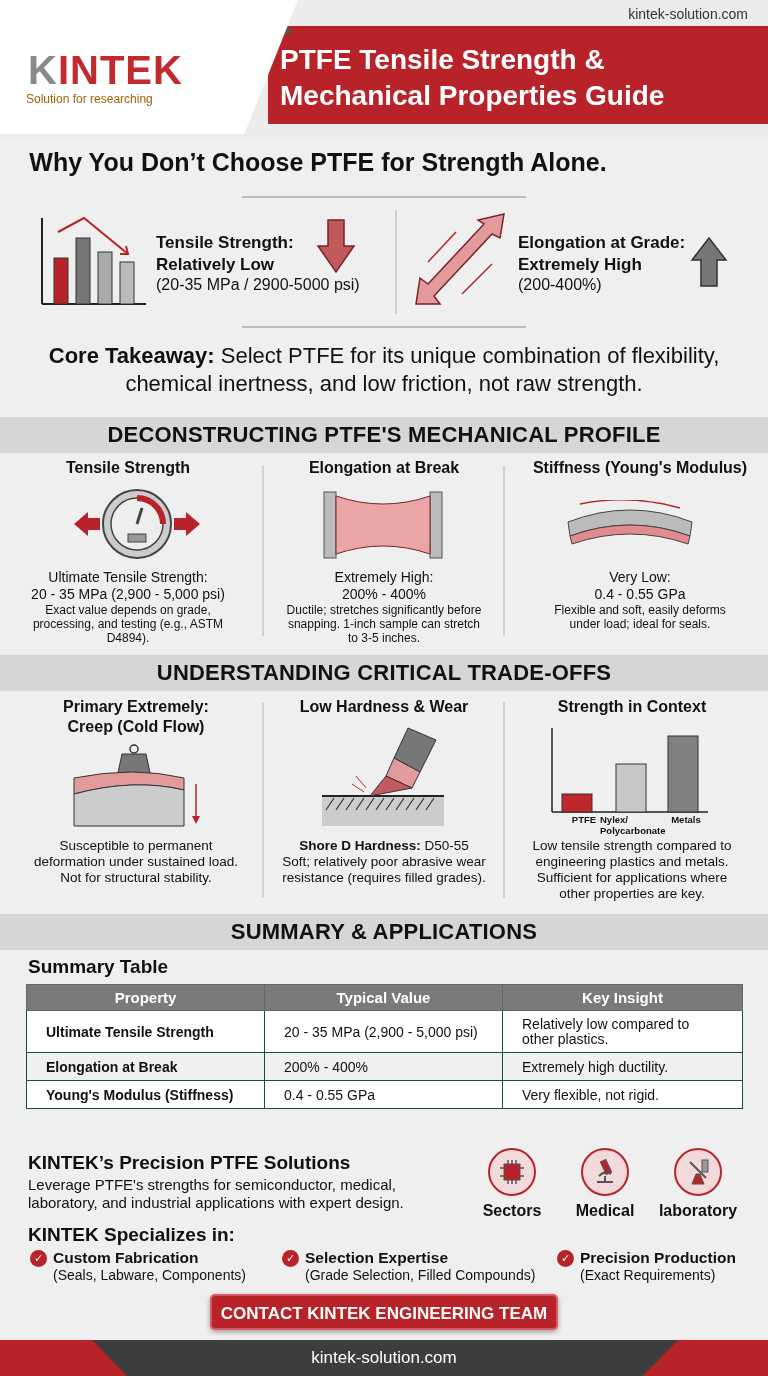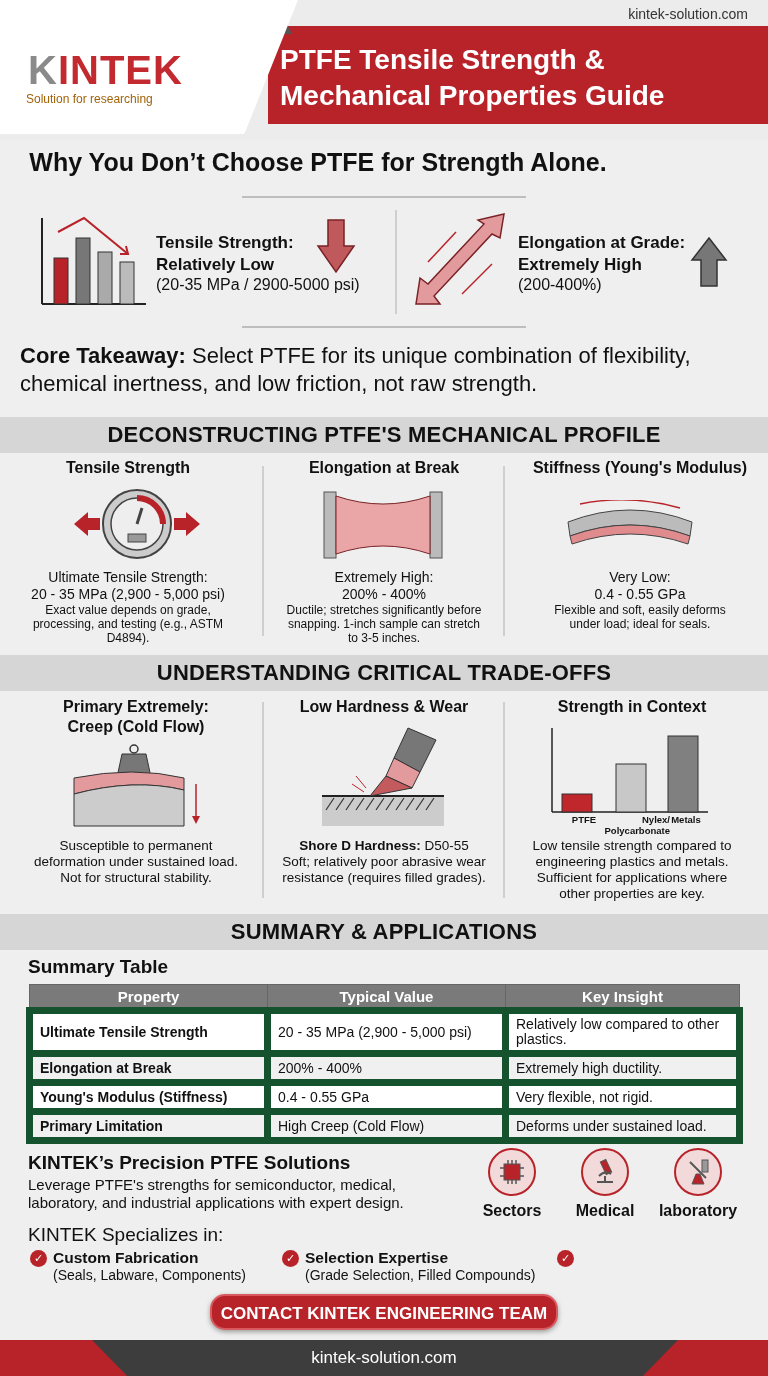--- a/index.html
+++ b/index.html
@@ -16,48 +16,48 @@
 .url-top{right:20px;top:6px;font-size:14px;color:#333}
 .title{left:280px;top:42px;color:#fff;font-weight:700;font-size:28px;line-height:36px;width:480px}
 
 .why-title{left:0;top:148px;width:636px;text-align:center;font-size:25px;font-weight:700}
 .hr{height:2px;background:#bdbdbd}
 .ts-head{left:156px;top:232px;font-size:17px;font-weight:700;line-height:22px}
 .ts-sub{left:156px;top:276px;font-size:16px}
 .el-head{left:518px;top:232px;font-size:17px;font-weight:700;line-height:22px}
 .el-sub{left:518px;top:276px;font-size:16px}
 .vdiv{width:2px;background:#cfcfcf}
-.core{left:20px;top:342px;width:728px;text-align:left;font-size:22px;line-height:28px}
+.core{left:20px;top:342px;width:728px;text-align:center;font-size:22px;line-height:28px}
 .core b{font-weight:700}
 
 .bar{left:0;width:768px;height:36px;background:#d6d6d6;text-align:center;font-weight:700;font-size:22px;line-height:36px;letter-spacing:.2px}
 .col{width:256px;text-align:center}
 .col h3{font-size:16px;font-weight:700;line-height:20px}
 .col .big{font-size:14px;font-weight:400;line-height:17px}
 .col .small{font-size:12px;line-height:14px}
 .col p{font-size:13.5px;line-height:16px}
 
 .st-title{left:28px;top:956px;font-size:19px;font-weight:700}
 table{left:26px;top:984px;width:717px;border-collapse:collapse;font-size:14px}
 th{background:#7a7a7a;color:#fff;font-weight:700;height:26px;border:1px solid #666;font-size:15px}
-td{border:7px solid #14532d;padding:3px 7px;vertical-align:middle;background:#fff}
+td{border:1px solid #14532d;padding:3px 19px;vertical-align:middle;background:#fff}
 tr.alt td{background:#f0f0f0}
 td.p{font-weight:700}
 
 .sol-title{left:28px;top:1152px;font-size:19px;font-weight:700}
 .sol-text{left:28px;top:1176px;font-size:15px;line-height:18px;width:430px}
 .sector{width:80px;text-align:center}
 .sector .circ{width:48px;height:48px;border-radius:50%;background:#f3dada;border:2px solid #b8232a;margin:0 auto;display:flex;align-items:center;justify-content:center}
 .sector .lbl{font-size:16px;font-weight:700;margin-top:6px}
-.spec-title{left:28px;top:1224px;font-size:19px;font-weight:400}
+.spec-title{left:28px;top:1224px;font-size:19px;font-weight:700}
 .spec{display:flex;gap:6px}
 .spec .chk{width:17px;height:17px;border-radius:50%;background:#b8232a;color:#fff;font-size:11px;text-align:center;line-height:17px;flex:none;margin-top:1px}
 .spec .t{font-size:15.5px;font-weight:700;line-height:18px}
 .spec .s{font-size:14px;line-height:16px}
-.cta{left:210px;top:1294px;width:348px;height:36px;border-radius:15px;background:#b8232a;color:#fff;font-weight:700;font-size:17px;text-align:center;line-height:36px;box-shadow:0 2px 5px rgba(0,0,0,.35);border:2px solid #d85a5f}
+.cta{left:210px;top:1294px;width:348px;height:36px;border-radius:5px;background:#b8232a;color:#fff;font-weight:700;font-size:17px;text-align:center;line-height:36px;box-shadow:0 2px 5px rgba(0,0,0,.35);border:2px solid #d85a5f}
 .foot{left:0;top:1340px;width:768px;height:36px;background:#b8232a}
 .foot .dk{left:92px;top:0;width:586px;height:36px;background:#3d3d3d;clip-path:polygon(0 0,100% 0,94% 100%,6% 100%)}
 .foot .u{left:0;top:0;width:768px;text-align:center;color:#fff;font-size:17px;line-height:36px}
 </style>
 </head>
 <body>
 
 <div id="hdr" class="abs">
   <div class="abs redband"></div>
   <div class="abs dark"></div>
@@ -222,21 +222,21 @@
   <h3>Strength in Context</h3>
 </div>
 <svg class="abs" style="left:548px;top:728px" width="162" height="86">
   <line x1="4" y1="0" x2="4" y2="84" stroke="#222" stroke-width="1.5"></line>
   <line x1="4" y1="84" x2="160" y2="84" stroke="#222" stroke-width="1.5"></line>
   <rect x="14" y="66" width="30" height="18" fill="#c0272d" stroke="#333"></rect>
   <rect x="68" y="36" width="30" height="48" fill="#c8c8c8" stroke="#333"></rect>
   <rect x="120" y="8" width="30" height="76" fill="#808080" stroke="#333"></rect>
 </svg>
 <div class="abs" style="left:562px;top:814px;font-size:9.5px;font-weight:700;width:44px;text-align:center">PTFE</div>
-<div class="abs" style="left:600px;top:814px;font-size:9.5px;font-weight:700;width:70px;text-align:right;line-height:11px">
+<div class="abs" style="left:600px;top:814px;font-size:9.5px;font-weight:700;width:70px;text-align:left;line-height:11px">
     <div>Nylex/</div>
     <div>Polycarbonate</div>
   </div>
 <div class="abs" style="left:664px;top:814px;font-size:9.5px;font-weight:700;width:44px;text-align:center">Metals</div>
 <div class="abs col" style="left:504px;top:838px">
   <p style="padding:0 18px">Low tensile strength compared to engineering plastics and metals. Sufficient for applications where other properties are key.</p>
 </div>
 
 <div class="abs bar" style="top:914px">SUMMARY &amp; APPLICATIONS</div>
 <div class="abs st-title">Summary Table</div>
@@ -255,25 +255,20 @@
   <tr class="alt" style="height:28px">
     <td class="p">Elongation at Break</td>
     <td>200% - 400%</td>
     <td>Extremely high ductility.</td>
   </tr>
   <tr style="height:28px">
     <td class="p">Young's Modulus (Stiffness)</td>
     <td>0.4 - 0.55 GPa</td>
     <td>Very flexible, not rigid.</td>
   </tr>
-  <tr class="alt" style="height:28px">
-    <td class="p">Primary Limitation</td>
-    <td>High Creep (Cold Flow)</td>
-    <td>Deforms under sustained load.</td>
-  </tr>
 </tbody>
   </table>
 
 <div class="abs sol-title">KINTEK’s Precision PTFE Solutions</div>
 <div class="abs sol-text">Leverage PTFE's strengths for semiconductor, medical, laboratory, and industrial applications with expert design.</div>
 
 <div class="abs sector" style="left:472px;top:1148px">
   <div class="circ">
     <svg width="28" height="28">
         <rect x="6" y="6" width="16" height="16" fill="#b8232a" stroke="#555"></rect>
@@ -323,20 +318,24 @@
 </div>
 <div class="abs spec" style="left:282px;top:1249px">
   <div class="chk">✓</div>
   <div>
       <div class="t">Selection Expertise</div>
       <div class="s">(Grade Selection, Filled Compounds)</div>
     </div>
 </div>
 <div class="abs spec" style="left:557px;top:1249px">
   <div class="chk">✓</div>
+  <div>
+      <div class="t">Precision Production</div>
+      <div class="s">(Exact Requirements)</div>
+    </div>
 </div>
 
 <div class="abs cta">CONTACT KINTEK ENGINEERING TEAM</div>
 
 <div class="abs foot">
   <div class="abs dk"></div>
   <div class="abs u">kintek-solution.com</div>
 </div>
 
 </body></html>

